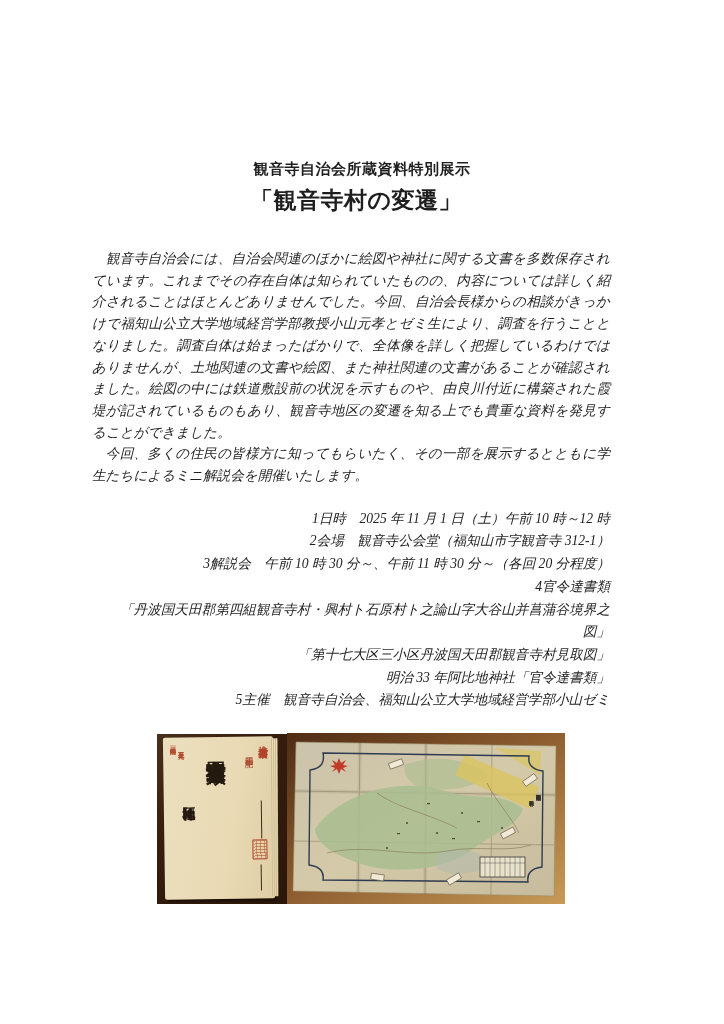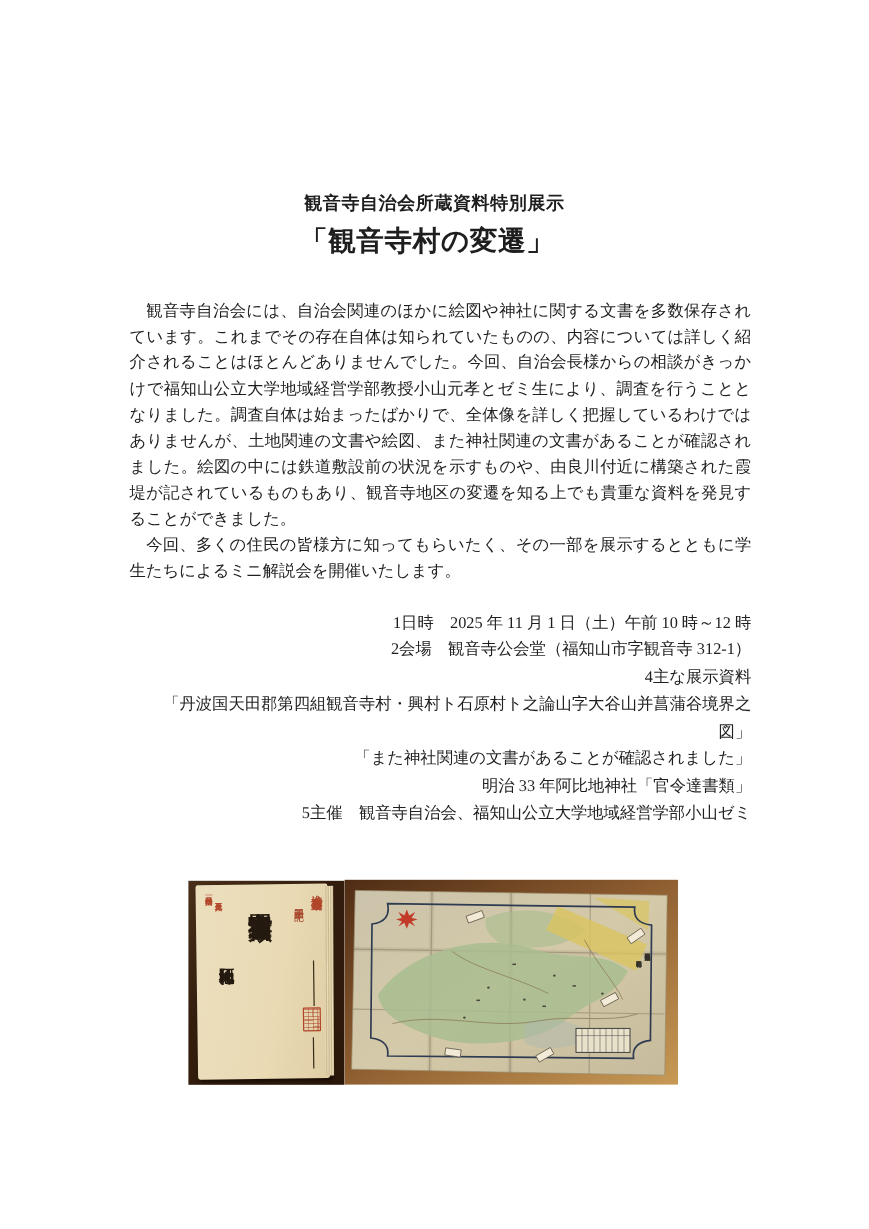--- a/index.html
+++ b/index.html
@@ -13,22 +13,22 @@
     position:absolute;top:119px;left:0;width:724px;text-align:center;
     font-family:"Liberation Sans","DejaVu Sans",sans-serif;
     font-weight:bold;font-size:15px;letter-spacing:0.5px;
   }
   .doc-title{
     position:absolute;top:144px;left:0;width:712px;text-align:center;
     font-family:Liberation Sans, sans-serif;
     font-weight:bold;font-size:23px;letter-spacing:0.5px;margin:0;
   }
   .text-col{
-    position:absolute;left:108px;top:207px;width:518px;
-    font-size:13.6px;line-height:21.7px;text-align:justify;
+    position:absolute;left:92px;top:207px;width:518px;
+    font-size:13.6px;line-height:21.7px;text-align:justify;font-style:italic;
   }
   .text-col p{margin:0;text-indent:0;}
   .info-list{margin-top:21px;line-height:22.7px;text-align:right;}
   .list-row .num{display:inline-block;width:26px;}
   .sub-line{padding-left:26px;}
   .sub-line.indent-2{padding-left:43px;}
 
   
   .photos{position:absolute;left:157px;top:693px;width:408px;height:170px;}
   .photo-doc{
@@ -86,24 +86,25 @@
 
   <div class="subtitle" data-interactable="false">観音寺自治会所蔵資料特別展示</div>
   <h1 class="doc-title" data-interactable="false">「観音寺村の変遷」</h1>
 
   <div class="text-col" data-interactable="false">
     <p data-interactable="false">　観音寺自治会には、自治会関連のほかに絵図や神社に関する文書を多数保存されています。これまでその存在自体は知られていたものの、内容については詳しく紹介されることはほとんどありませんでした。今回、自治会長様からの相談がきっかけで福知山公立大学地域経営学部教授小山元孝とゼミ生により、調査を行うこととなりました。調査自体は始まったばかりで、全体像を詳しく把握しているわけではありませんが、土地関連の文書や絵図、また神社関連の文書があることが確認されました。絵図の中には鉄道敷設前の状況を示すものや、由良川付近に構築された霞堤が記されているものもあり、観音寺地区の変遷を知る上でも貴重な資料を発見することができました。</p>
     <p data-interactable="false">　今回、多くの住民の皆様方に知ってもらいたく、その一部を展示するとともに学生たちによるミニ解説会を開催いたします。</p>
     <div class="info-list" data-interactable="false">
         <div class="list-row" data-interactable="false"><span class="num" data-interactable="false">1</span><span data-interactable="false">日時　2025 年 11 月 1 日（土）午前 10 時～12 時</span></div>
         <div class="list-row" data-interactable="false"><span class="num" data-interactable="false">2</span><span data-interactable="false">会場　観音寺公会堂（福知山市字観音寺 312-1）</span></div>
-        <div class="list-row" data-interactable="false"><span class="num" data-interactable="false">4</span><span data-interactable="false">主な展示資料</span></div>
+        <div class="list-row" data-interactable="false"><span class="num" data-interactable="false">3</span><span data-interactable="false">解説会　午前 10 時 30 分～、午前 11 時 30 分～（各回 20 分程度）</span></div>
+        <div class="list-row" data-interactable="false"><span class="num" data-interactable="false">4</span><span data-interactable="false">官令達書類</span></div>
         <div class="sub-line indent-1" data-interactable="false">「丹波国天田郡第四組観音寺村・興村ト石原村ト之論山字大谷山并菖蒲谷境界之</div>
         <div class="sub-line indent-2" data-interactable="false">図」</div>
-        <div class="sub-line indent-1" data-interactable="false">「また神社関連の文書があることが確認されました」</div>
+        <div class="sub-line indent-1" data-interactable="false">「第十七大区三小区丹波国天田郡観音寺村見取図」</div>
         <div class="sub-line indent-1" data-interactable="false">明治 33 年阿比地神社「官令達書類」</div>
         <div class="list-row" data-interactable="false"><span class="num" data-interactable="false">5</span><span data-interactable="false">主催　観音寺自治会、福知山公立大学地域経営学部小山ゼミ</span></div>
       </div>
   </div>
 
   <div class="photos" data-interactable="false">
 
     <div class="photo-doc" data-interactable="false">
       <div class="doc-paper" data-interactable="false">
         <div class="page-stack" data-interactable="false"></div>

